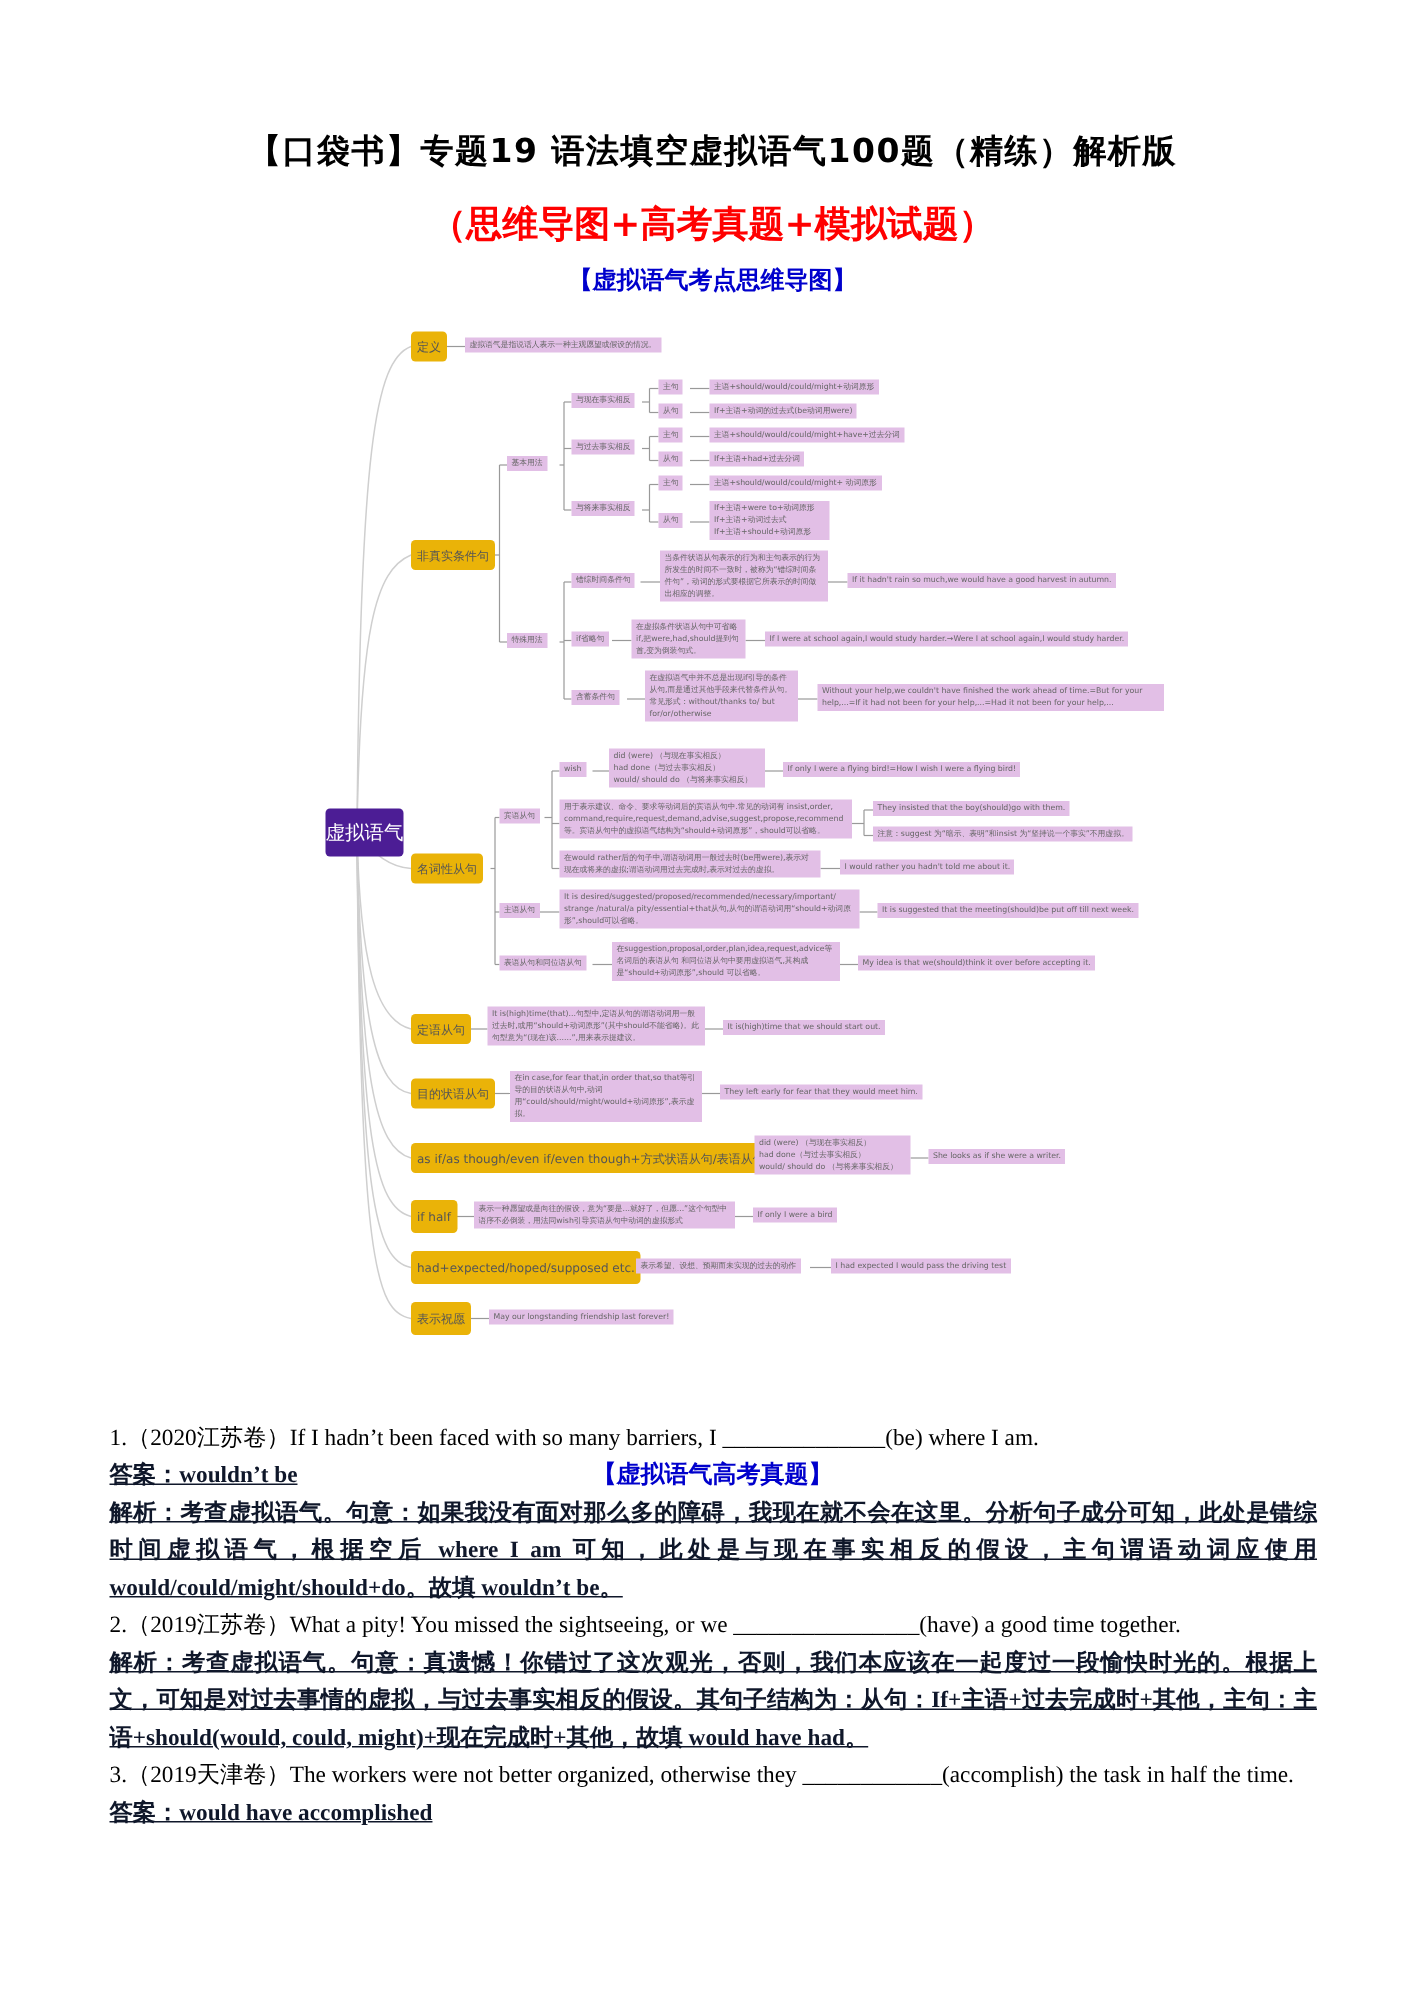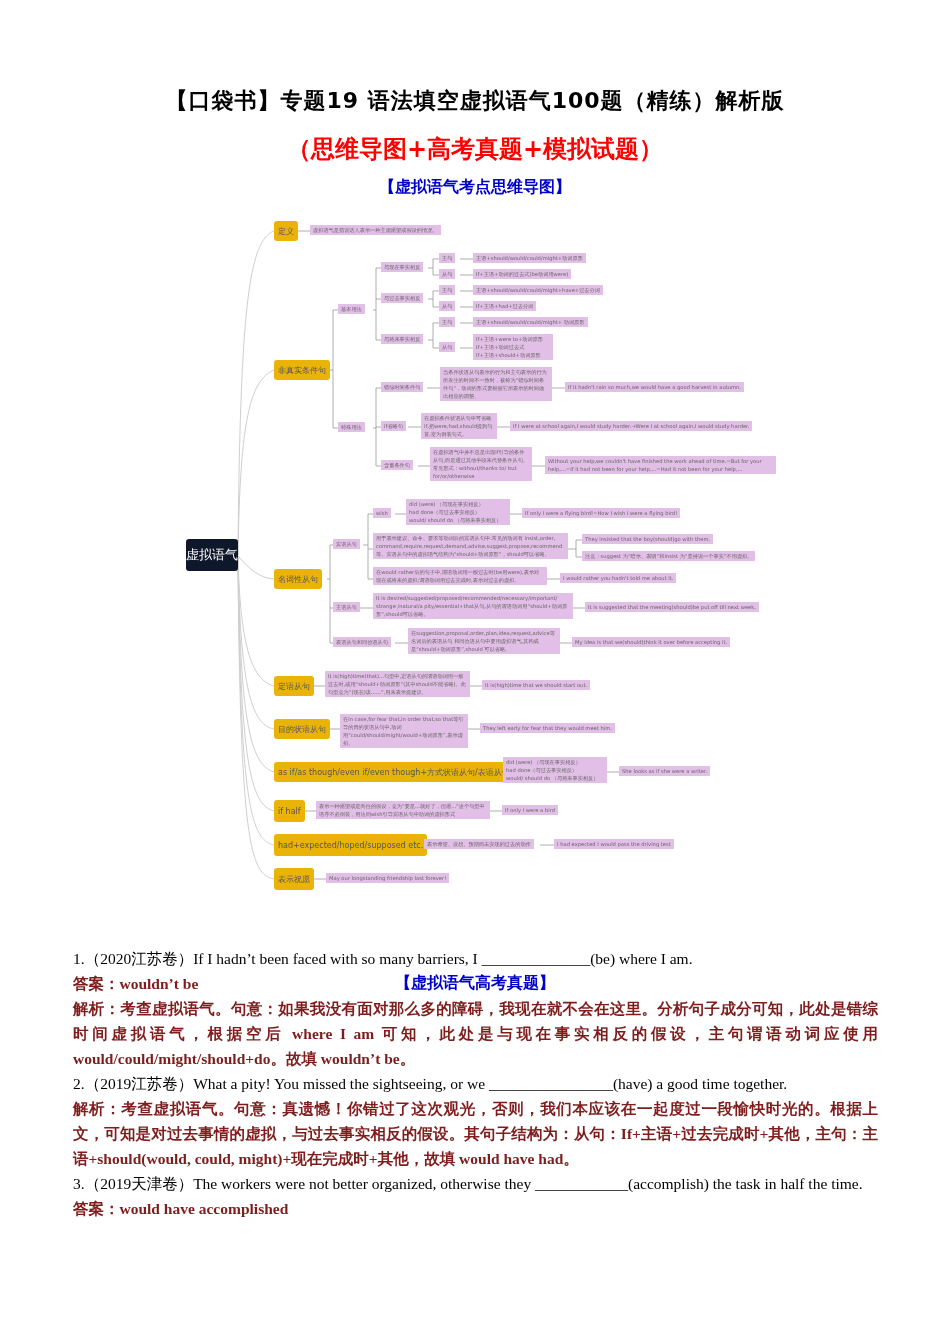--- a/index.html
+++ b/index.html
@@ -2,28 +2,28 @@
 <html><head>
 <meta charset="utf-8">
 <style>
   html, body { margin: 0; padding: 0; background: #ffffff; }
   body { width: 950px; height: 1344px; position: relative; overflow: hidden; font-family: "Liberation Serif", "DejaVu Serif", serif; }
   .title { position: absolute; left: 0; width: 950px; text-align: center; top: 86px; font-size: 22px; font-weight: bold; color: #000; letter-spacing: 1px; font-family: "DejaVu Sans", sans-serif; }
   .subtitle { position: absolute; left: 0; width: 950px; text-align: center; top: 133px; font-size: 24px; font-weight: bold; color: #ff0000; font-family: "DejaVu Sans", sans-serif; }
   .section-head { position: absolute; left: 0; width: 950px; text-align: center; font-size: 16px; font-weight: bold; color: #0000cc; font-family: "DejaVu Sans", sans-serif; }
   #mindmap { position: absolute; left: 0; top: 0; width: 950px; height: 910px; }
   .node { position: absolute; font-family: "DejaVu Sans", sans-serif; color: #555; box-sizing: border-box; }
-  .root { background: #0f172a; color: #fff; font-size: 13px; border-radius: 3px; display: flex; align-items: center; justify-content: center; }
+  .root { background: #4c1d95; color: #fff; font-size: 13px; border-radius: 3px; display: flex; align-items: center; justify-content: center; margin-left: 31px; }
   .l1 { background: #eab308; color: #555; font-size: 8px; border-radius: 3px; display: flex; align-items: center; padding: 0 4px; white-space: nowrap; }
   .leaf { background: #e2bfe6; color: #666; font-size: 5.2px; line-height: 8px; padding: 1px 3px; }
   .leaf.one { white-space: nowrap; }
   svg.lines { position: absolute; left: 0; top: 0; }
   .qa { position: absolute; left: 73px; width: 805px; font-size: 15.5px; line-height: 25px; }
   .q { color: #000; }
-  .ans, .ex { color: #7f1d1d; font-weight: bold; }
+  .ans, .ex { color: #0f172a; font-weight: bold; text-decoration: underline; }
   .ex { text-align: justify; }
 </style>
 </head>
 <body>
 
 <div class="title">【口袋书】专题19 语法填空虚拟语气100题（精练）解析版</div>
 <div class="subtitle">（思维导图+高考真题+模拟试题）</div>
 <div class="section-head" style="top:177px;">【虚拟语气考点思维导图】</div>
 
 <div id="mindmap">

